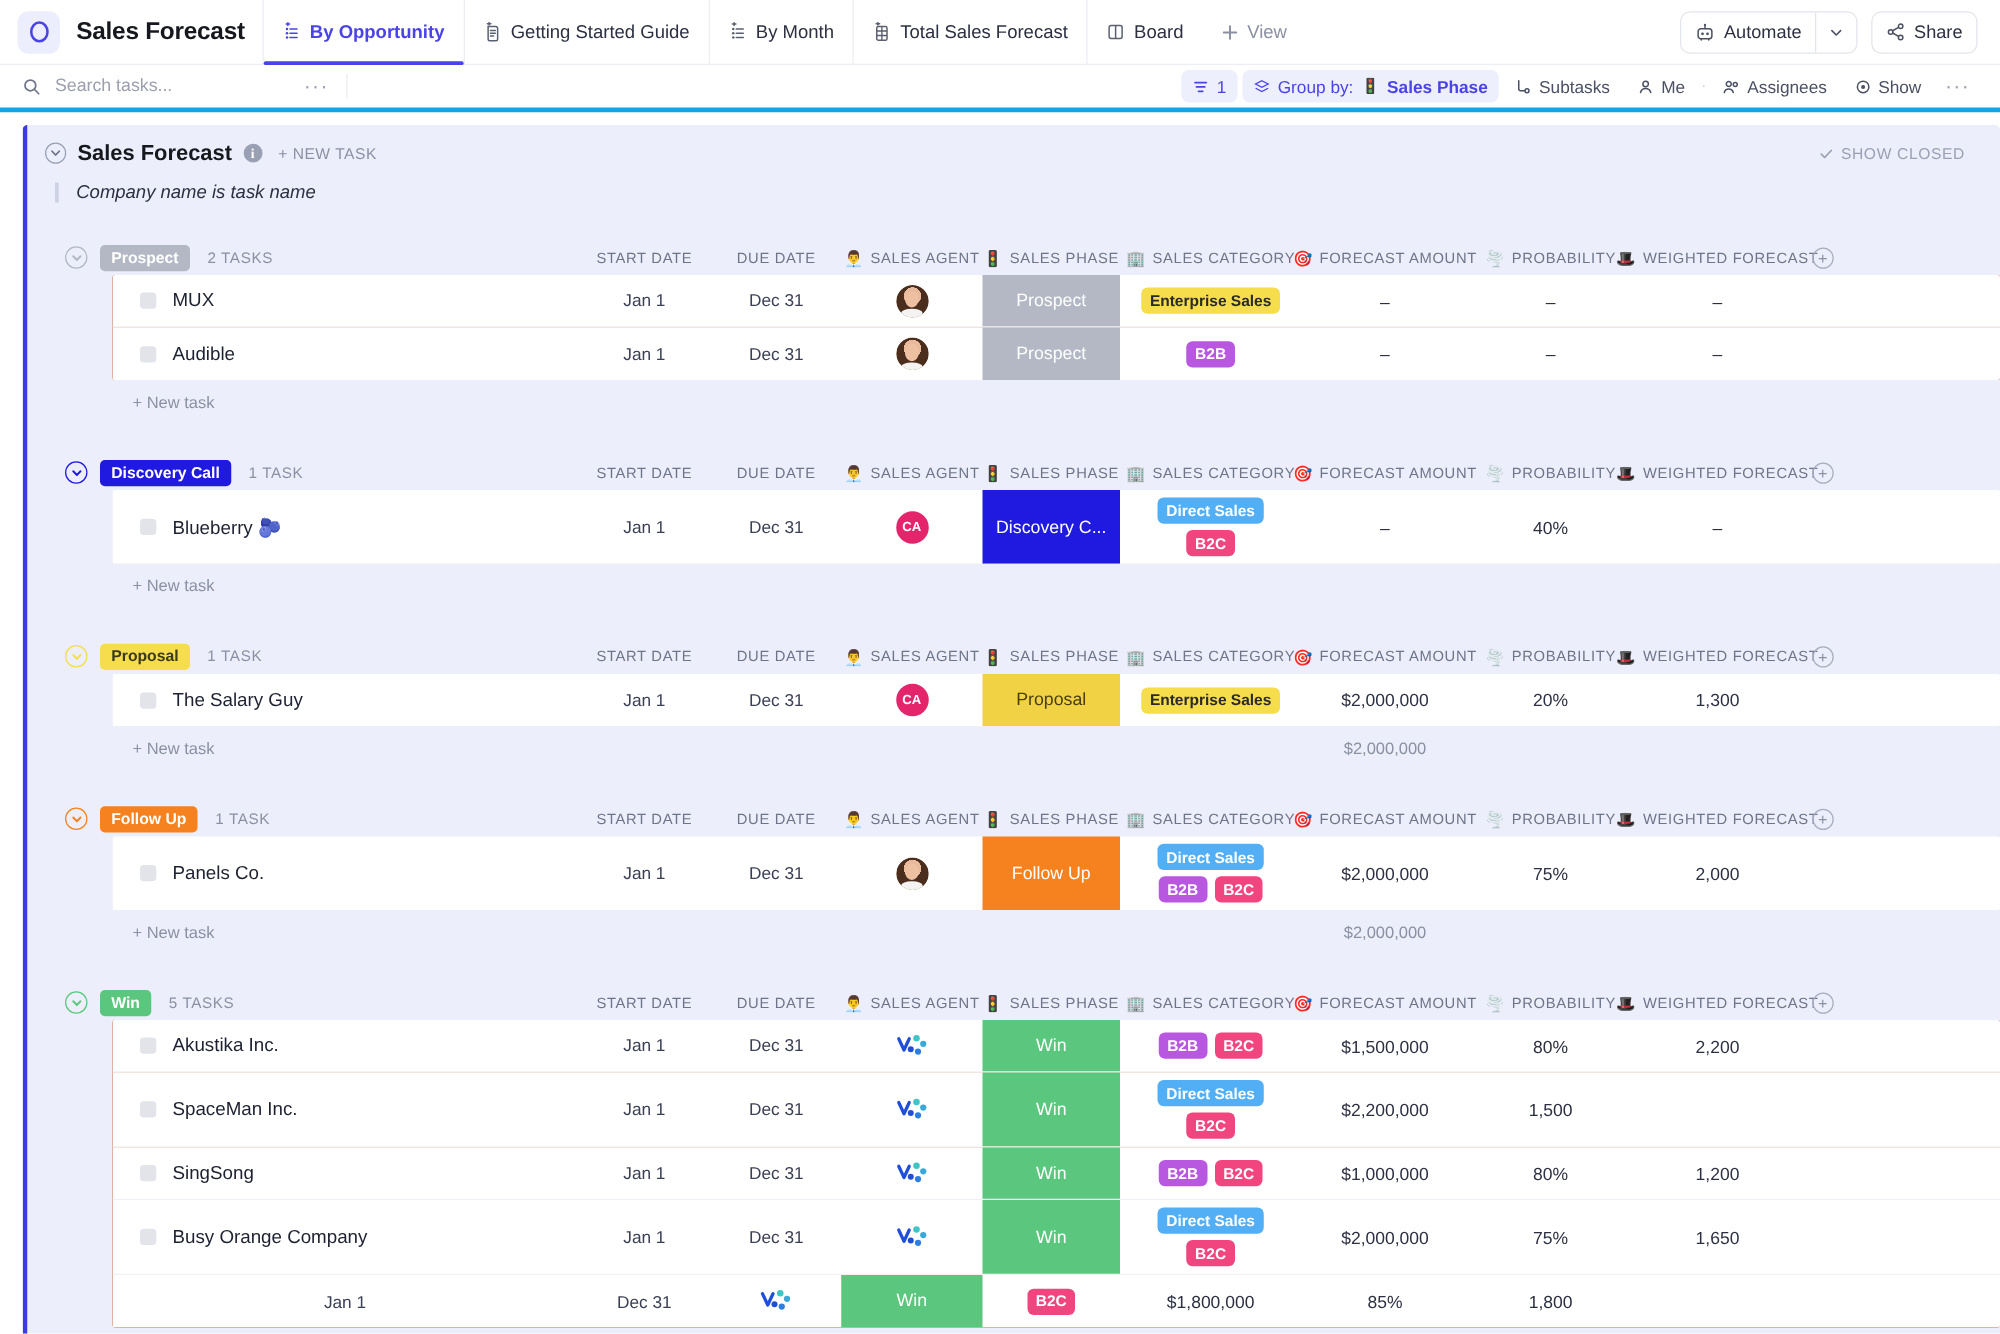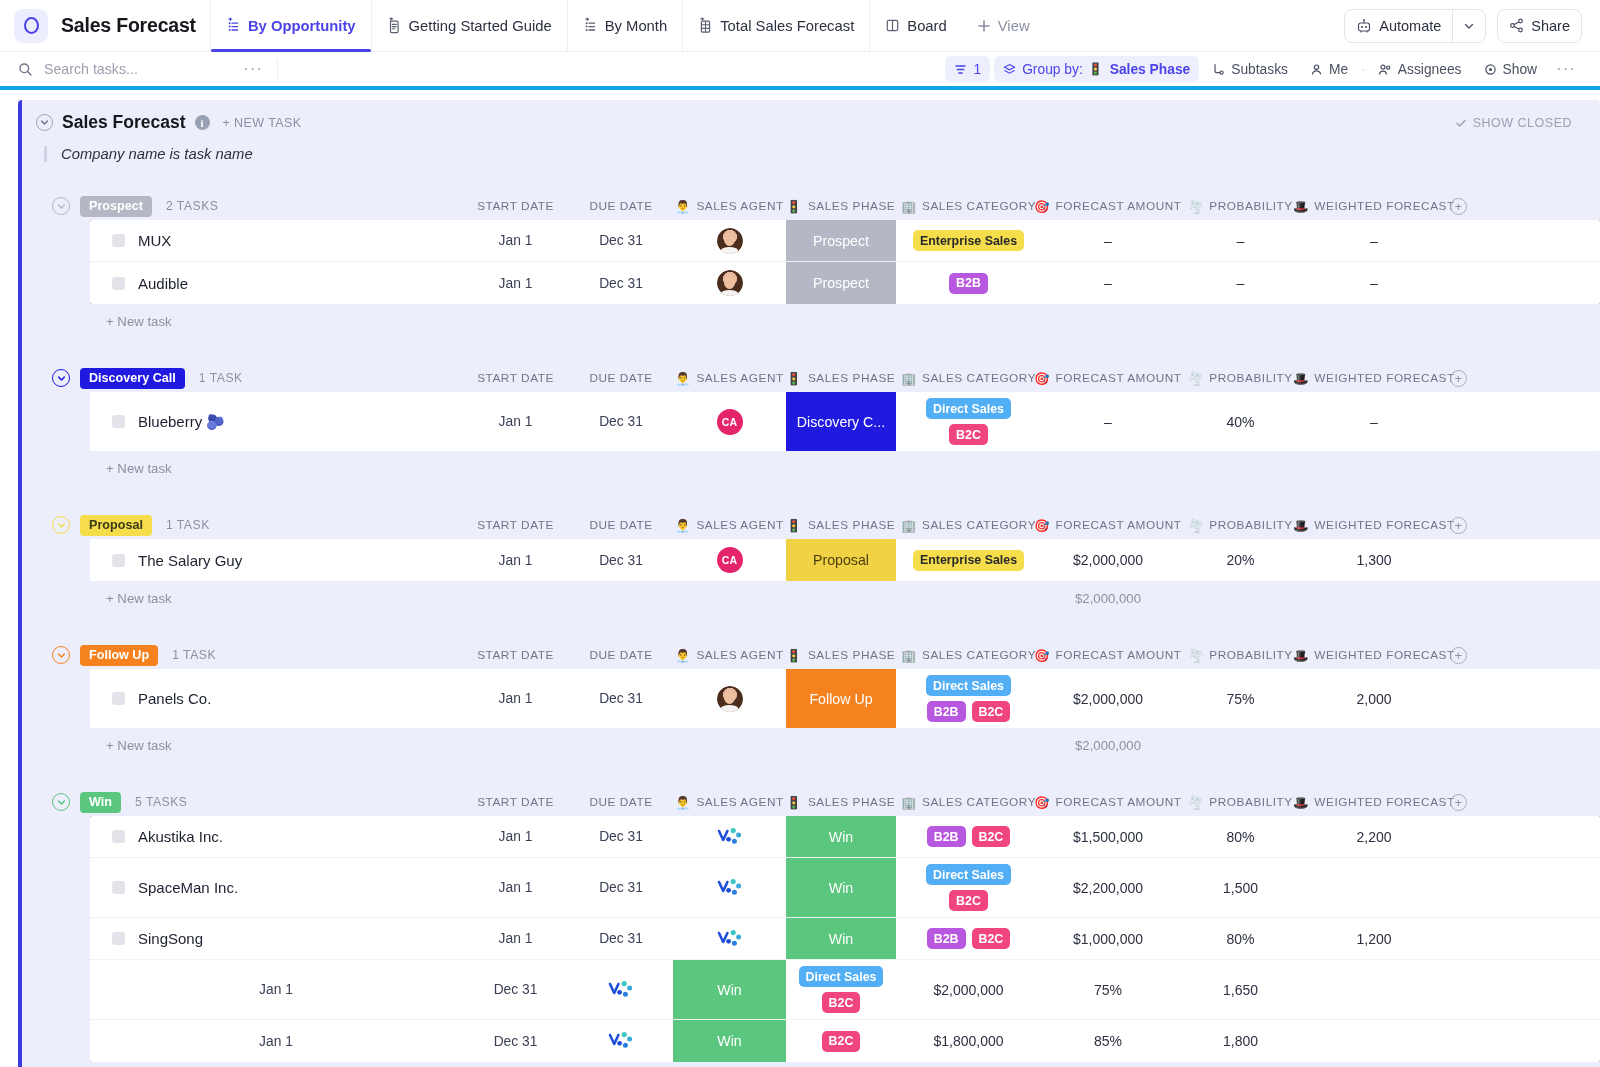--- a/index.html
+++ b/index.html
@@ -1029,20 +1029,24 @@
                   <span class="tag" style="background:#b857e0;">B2B</span>
                   <span class="tag" style="background:#f0457e;">B2C</span>
                 </span>
               </div>
       <div class="cell amt">$1,000,000</div>
       <div class="cell pct">80%</div>
       <div class="cell amt">1,200</div>
       <div class="cell"></div>
             </div>
             <div class="task-row">
+      <div class="cell name">
+        <span class="chk"></span>
+        <span class="tname">Busy Orange Company</span>
+      </div>
       <div class="cell date">Jan 1</div>
       <div class="cell date">Dec 31</div>
       <div class="cell">
                 <span class="vlogo">
       <svg width="28" height="24" viewBox="0 0 28 24">
         <path d="M3 6 L7.2 15 L11.4 6" fill="none" stroke="#1f4fd8" stroke-width="2.6" stroke-linecap="round" stroke-linejoin="round"></path>
         <circle cx="17.2" cy="5.6" r="2.6" fill="#3ec6c6"></circle>
         <circle cx="22.6" cy="10" r="2.5" fill="#3aa8d8"></circle>
         <circle cx="12.6" cy="14.3" r="2.4" fill="#1f4fd8"></circle>
         <circle cx="18.4" cy="16.2" r="2.5" fill="#2a7fe0"></circle>

